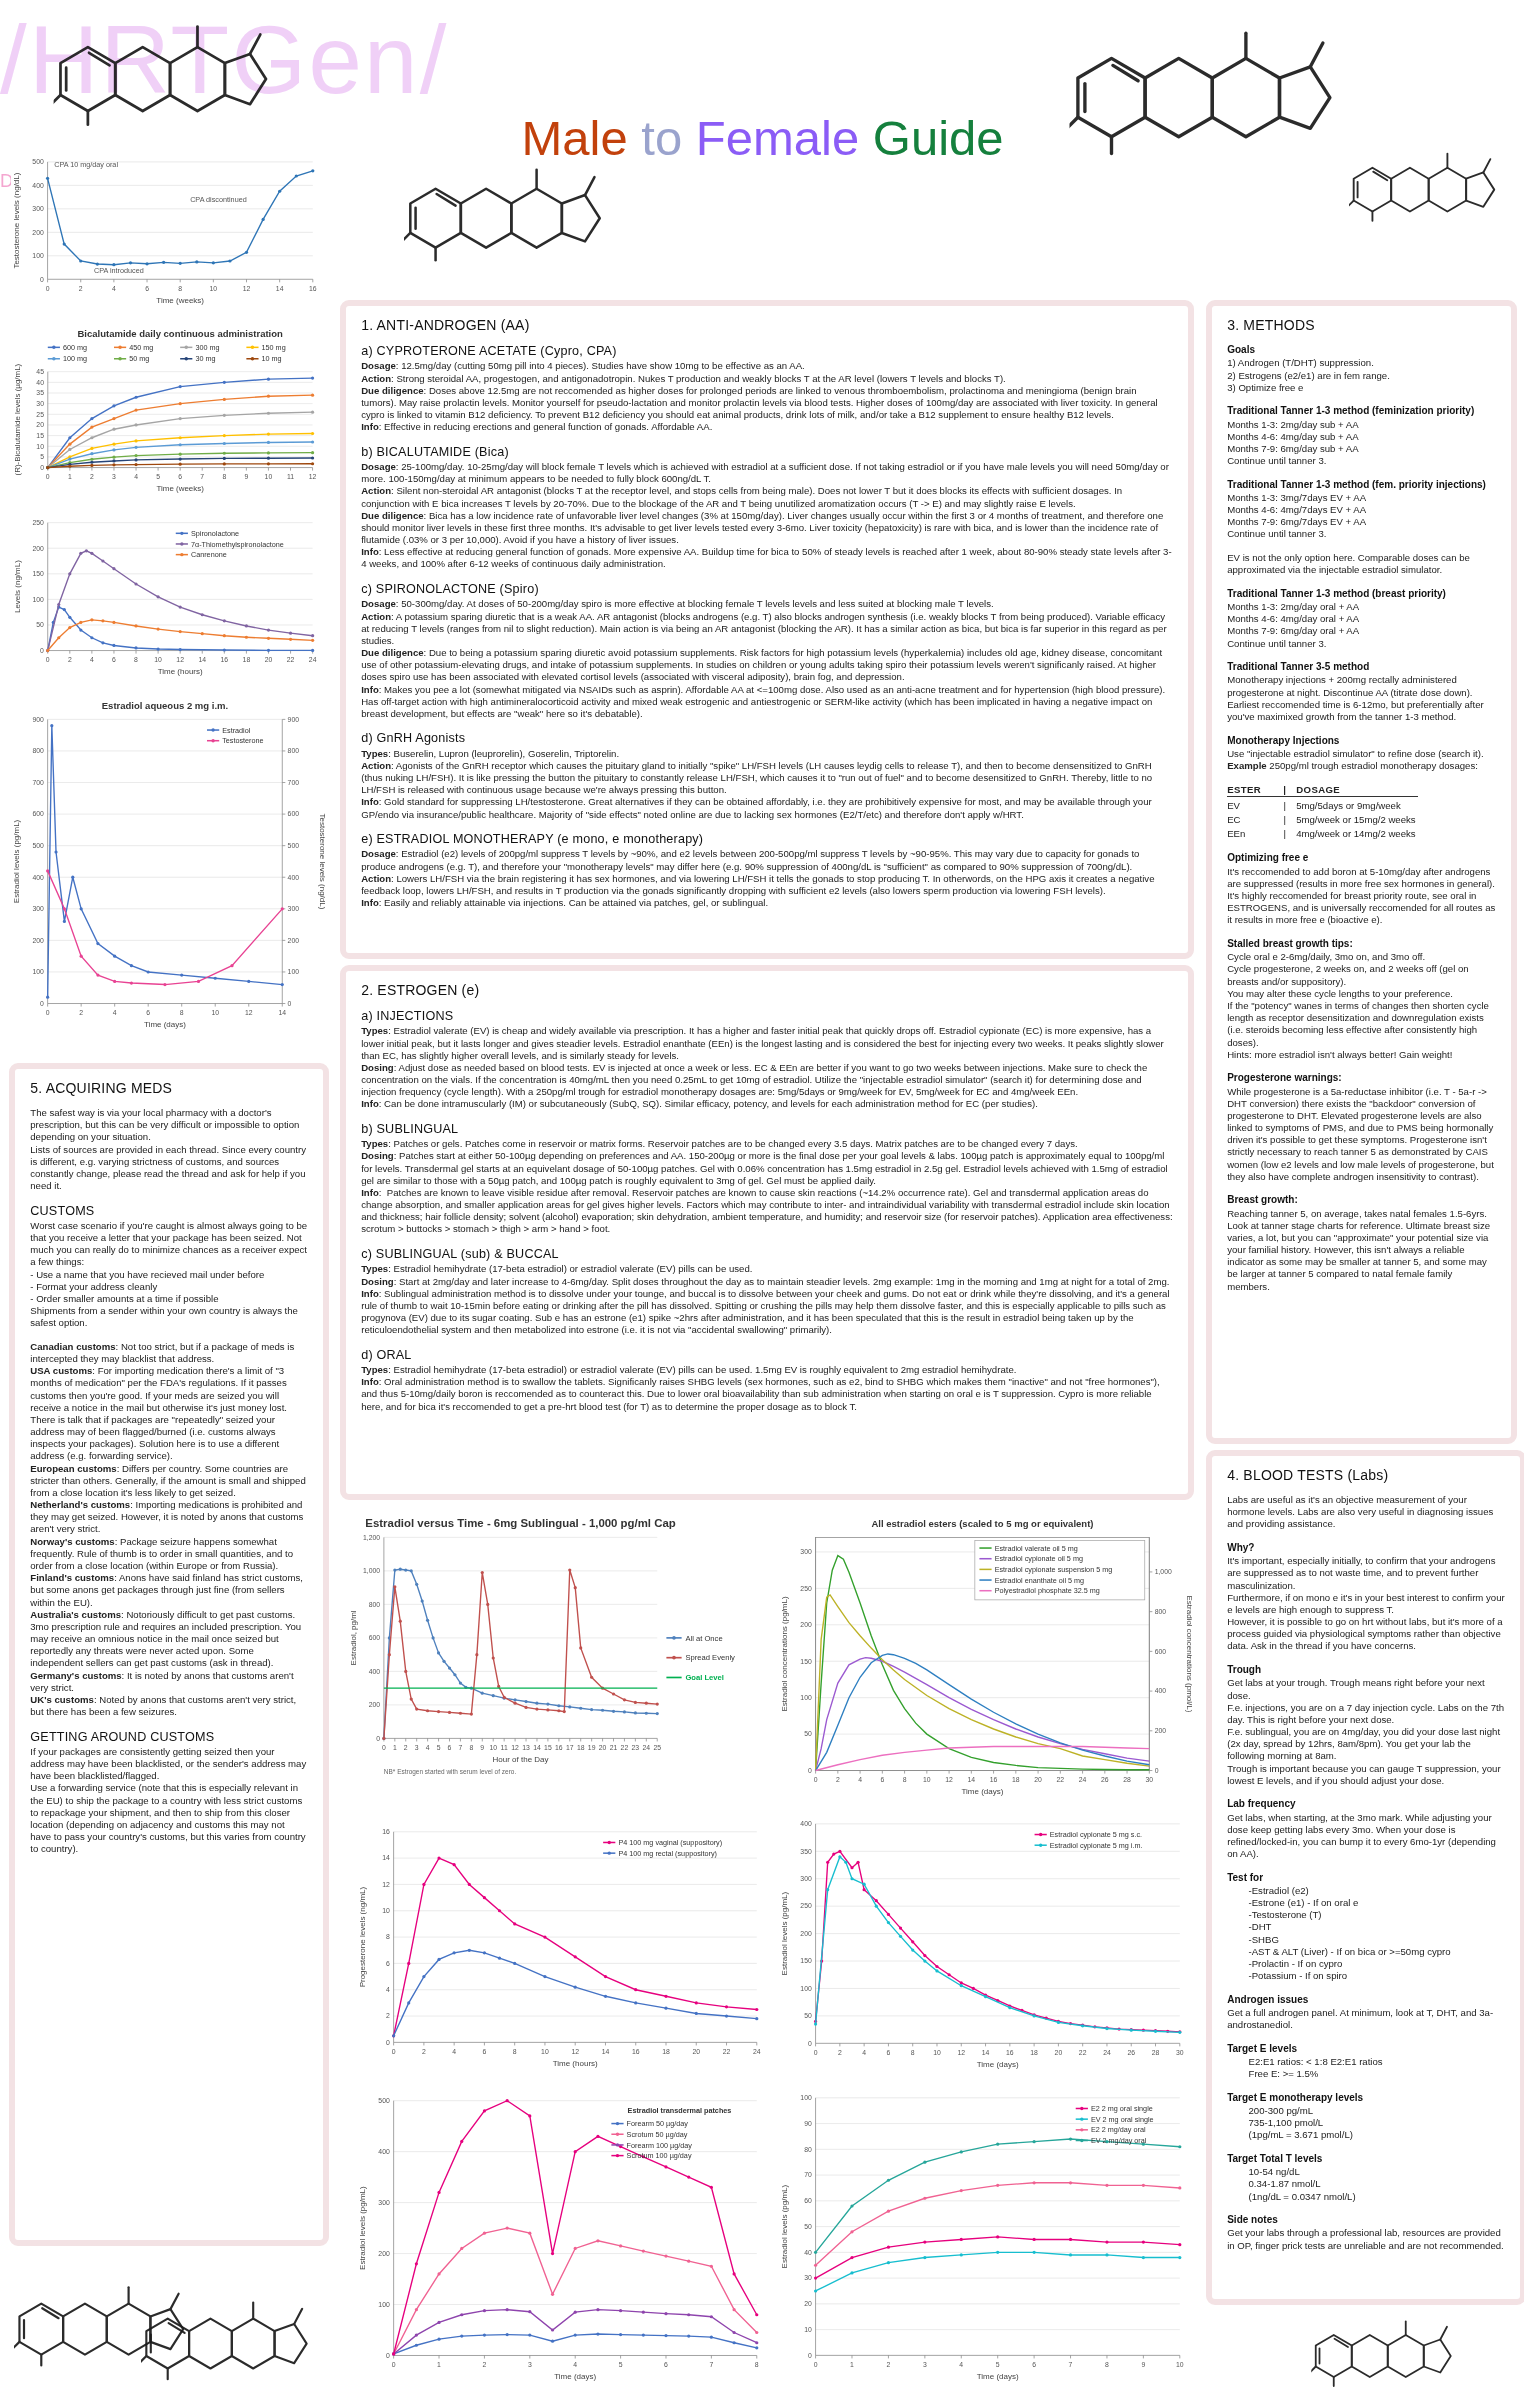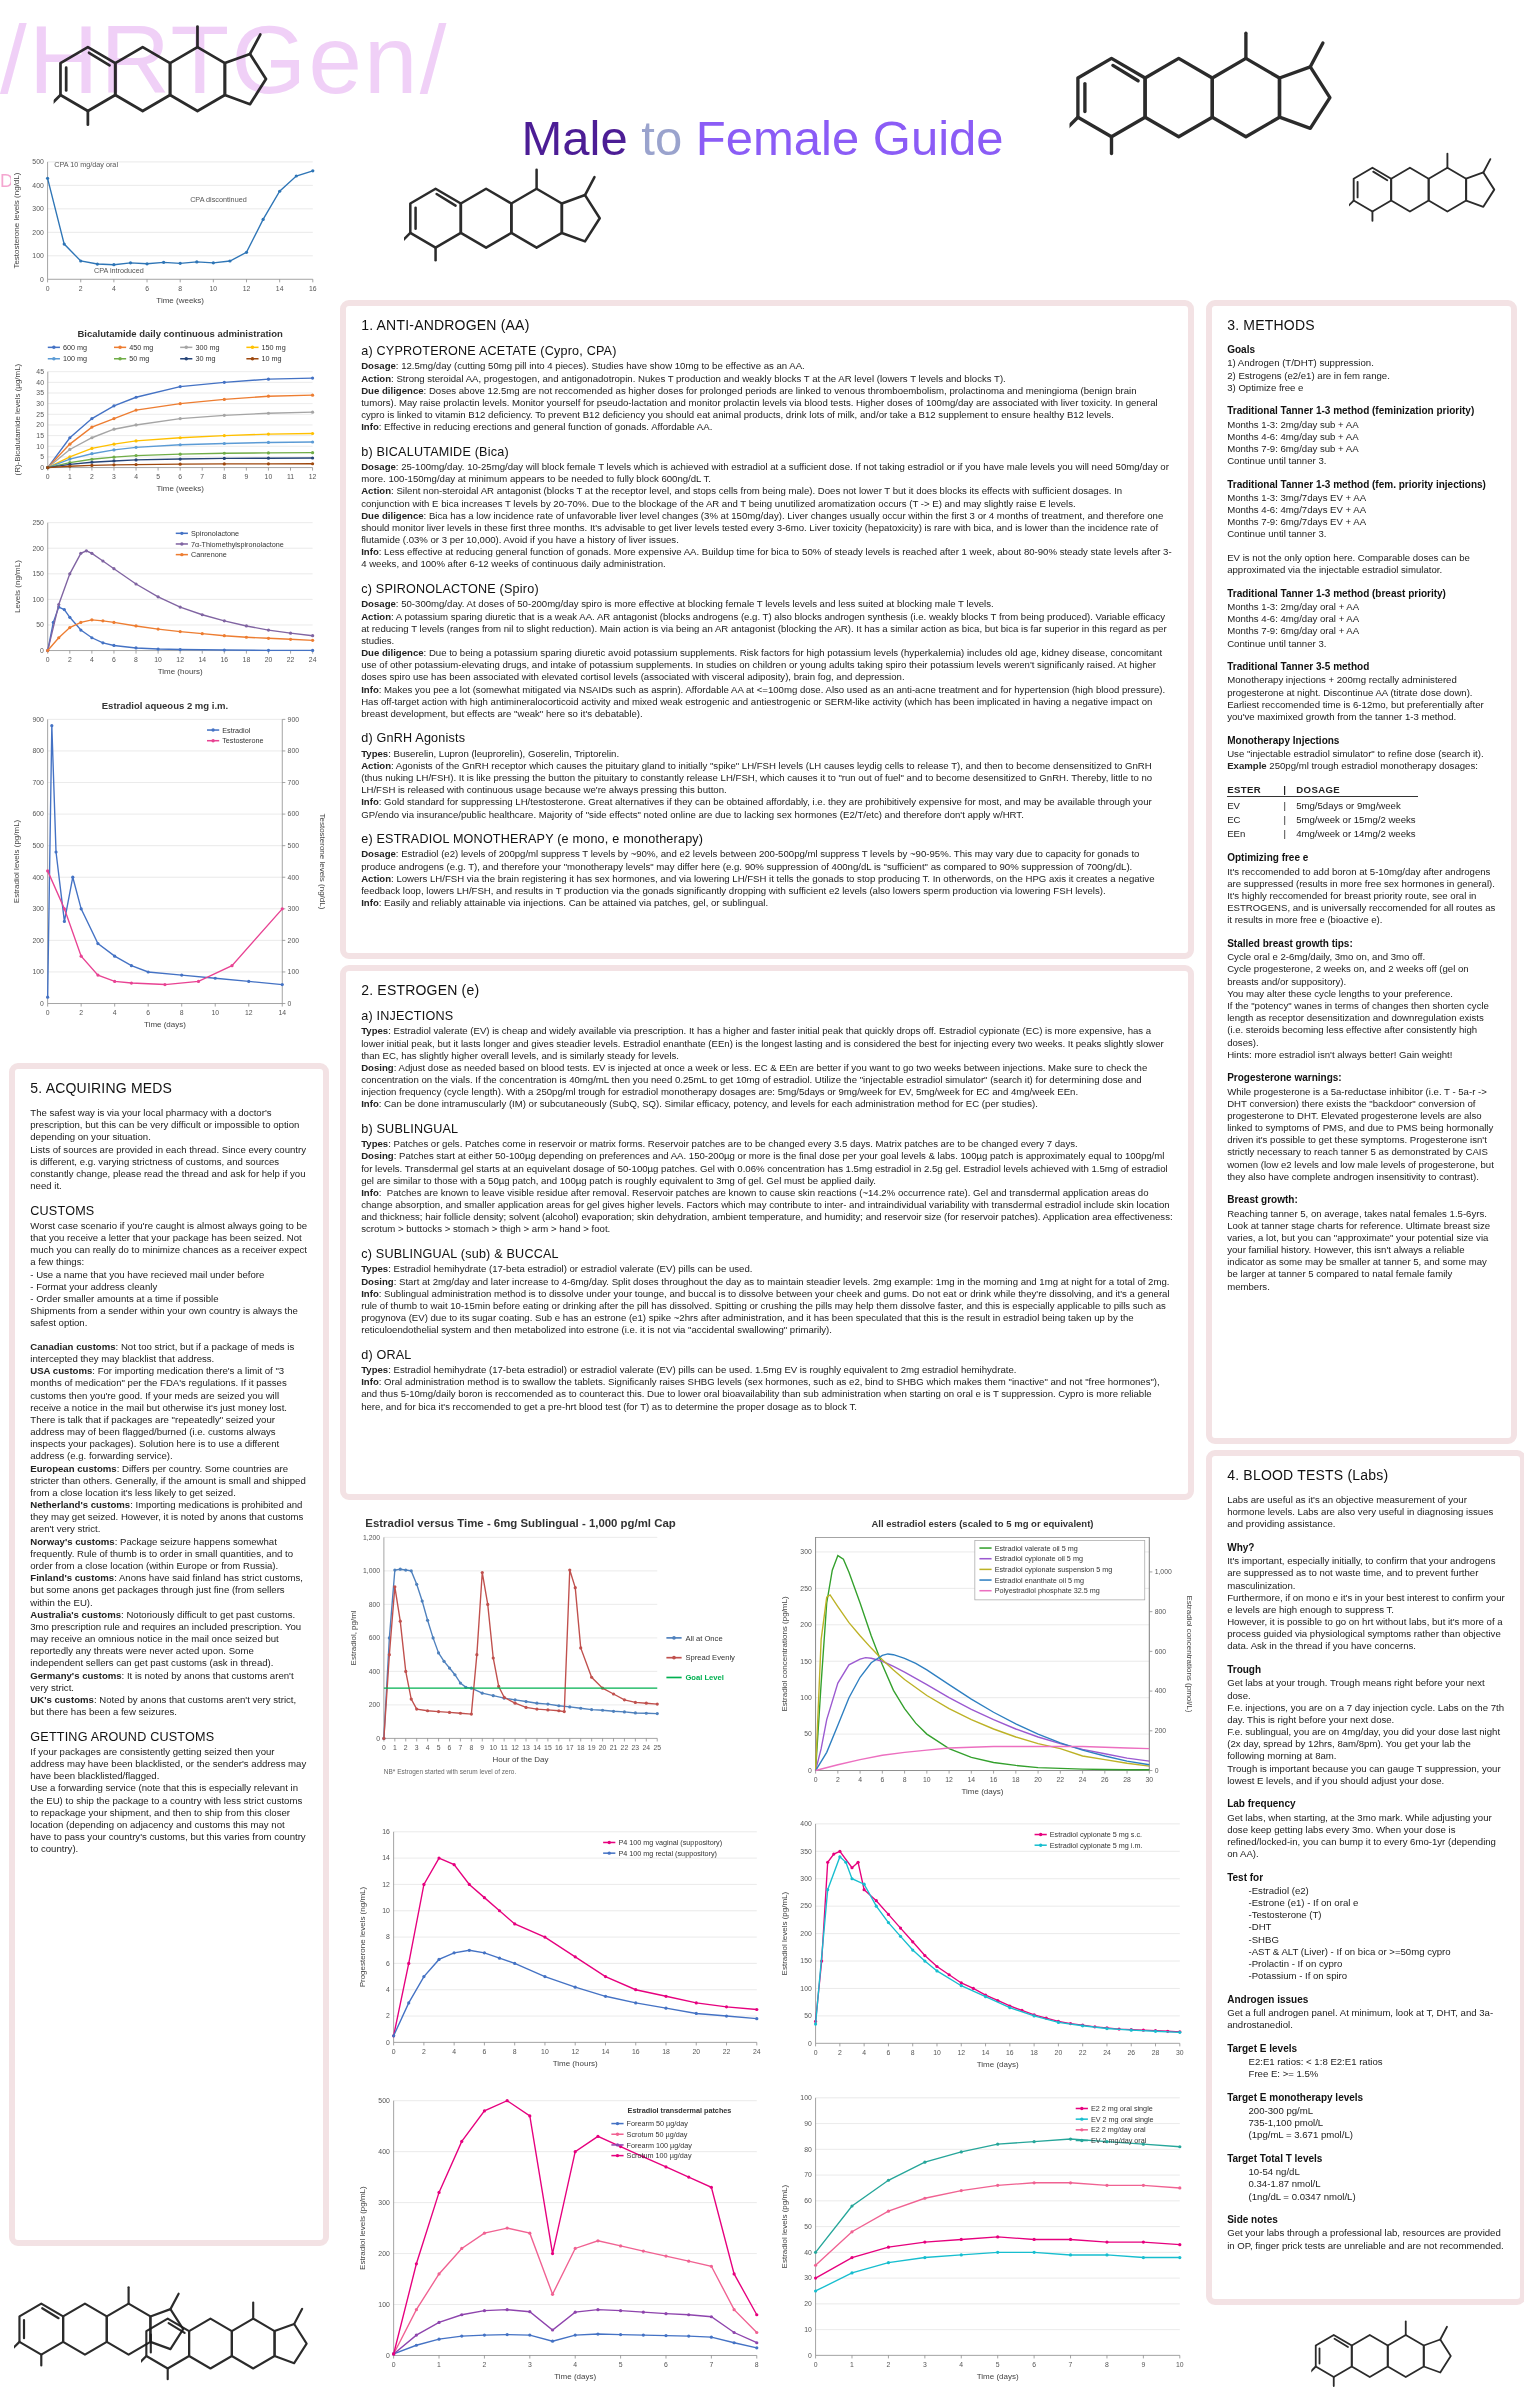--- a/index.html
+++ b/index.html
@@ -46,21 +46,21 @@
         <line x1="126" y1="36" x2="126" y2="18"></line>
         <line x1="172" y1="42" x2="181" y2="25"></line>
         <line x1="6" y1="78" x2="-1" y2="85"></line>
         <line x1="30" y1="92" x2="30" y2="104"></line>
       </g>
     </symbol>
   </defs>
 </svg>
 
 <div class="abs" id="hdr-title">/HRTGen/</div>
-<div class="abs" id="hdr-sub"><span style="color: #4c1d95;">Male </span><span style="color: rgb(154, 163, 205);">to </span><span style="color: #8b5cf6;">Female </span><span style="color: #8b5cf6;">Guide</span></div>
+<div class="abs" id="hdr-sub"><span style="color: #c2410c;">Male </span><span style="color: rgb(154, 163, 205);">to </span><span style="color: #8b5cf6;">Female </span><span style="color: #15803d;">Guide</span></div>
 <div class="abs" id="hdr-ver"><span style="color: rgb(244, 166, 208);">Detailed v2.0 </span><span style="color: rgb(236, 130, 192);">(2022)</span></div>
 
 <svg class="struct" style="left:21.3px;top:6.1px;width:305px;height:137px" viewBox="0 0 210 120">
     <use href="#steroid" xlink:href="#steroid"></use>
   </svg>
 <svg class="struct" style="left:404px;top:149px;width:221px;height:130px" viewBox="0 0 210 120">
     <use href="#steroid" xlink:href="#steroid"></use>
   </svg>
 <svg class="struct" style="left:1060px;top:7.6px;width:313px;height:168px" viewBox="0 0 210 120">
     <use href="#steroid" xlink:href="#steroid"></use>

